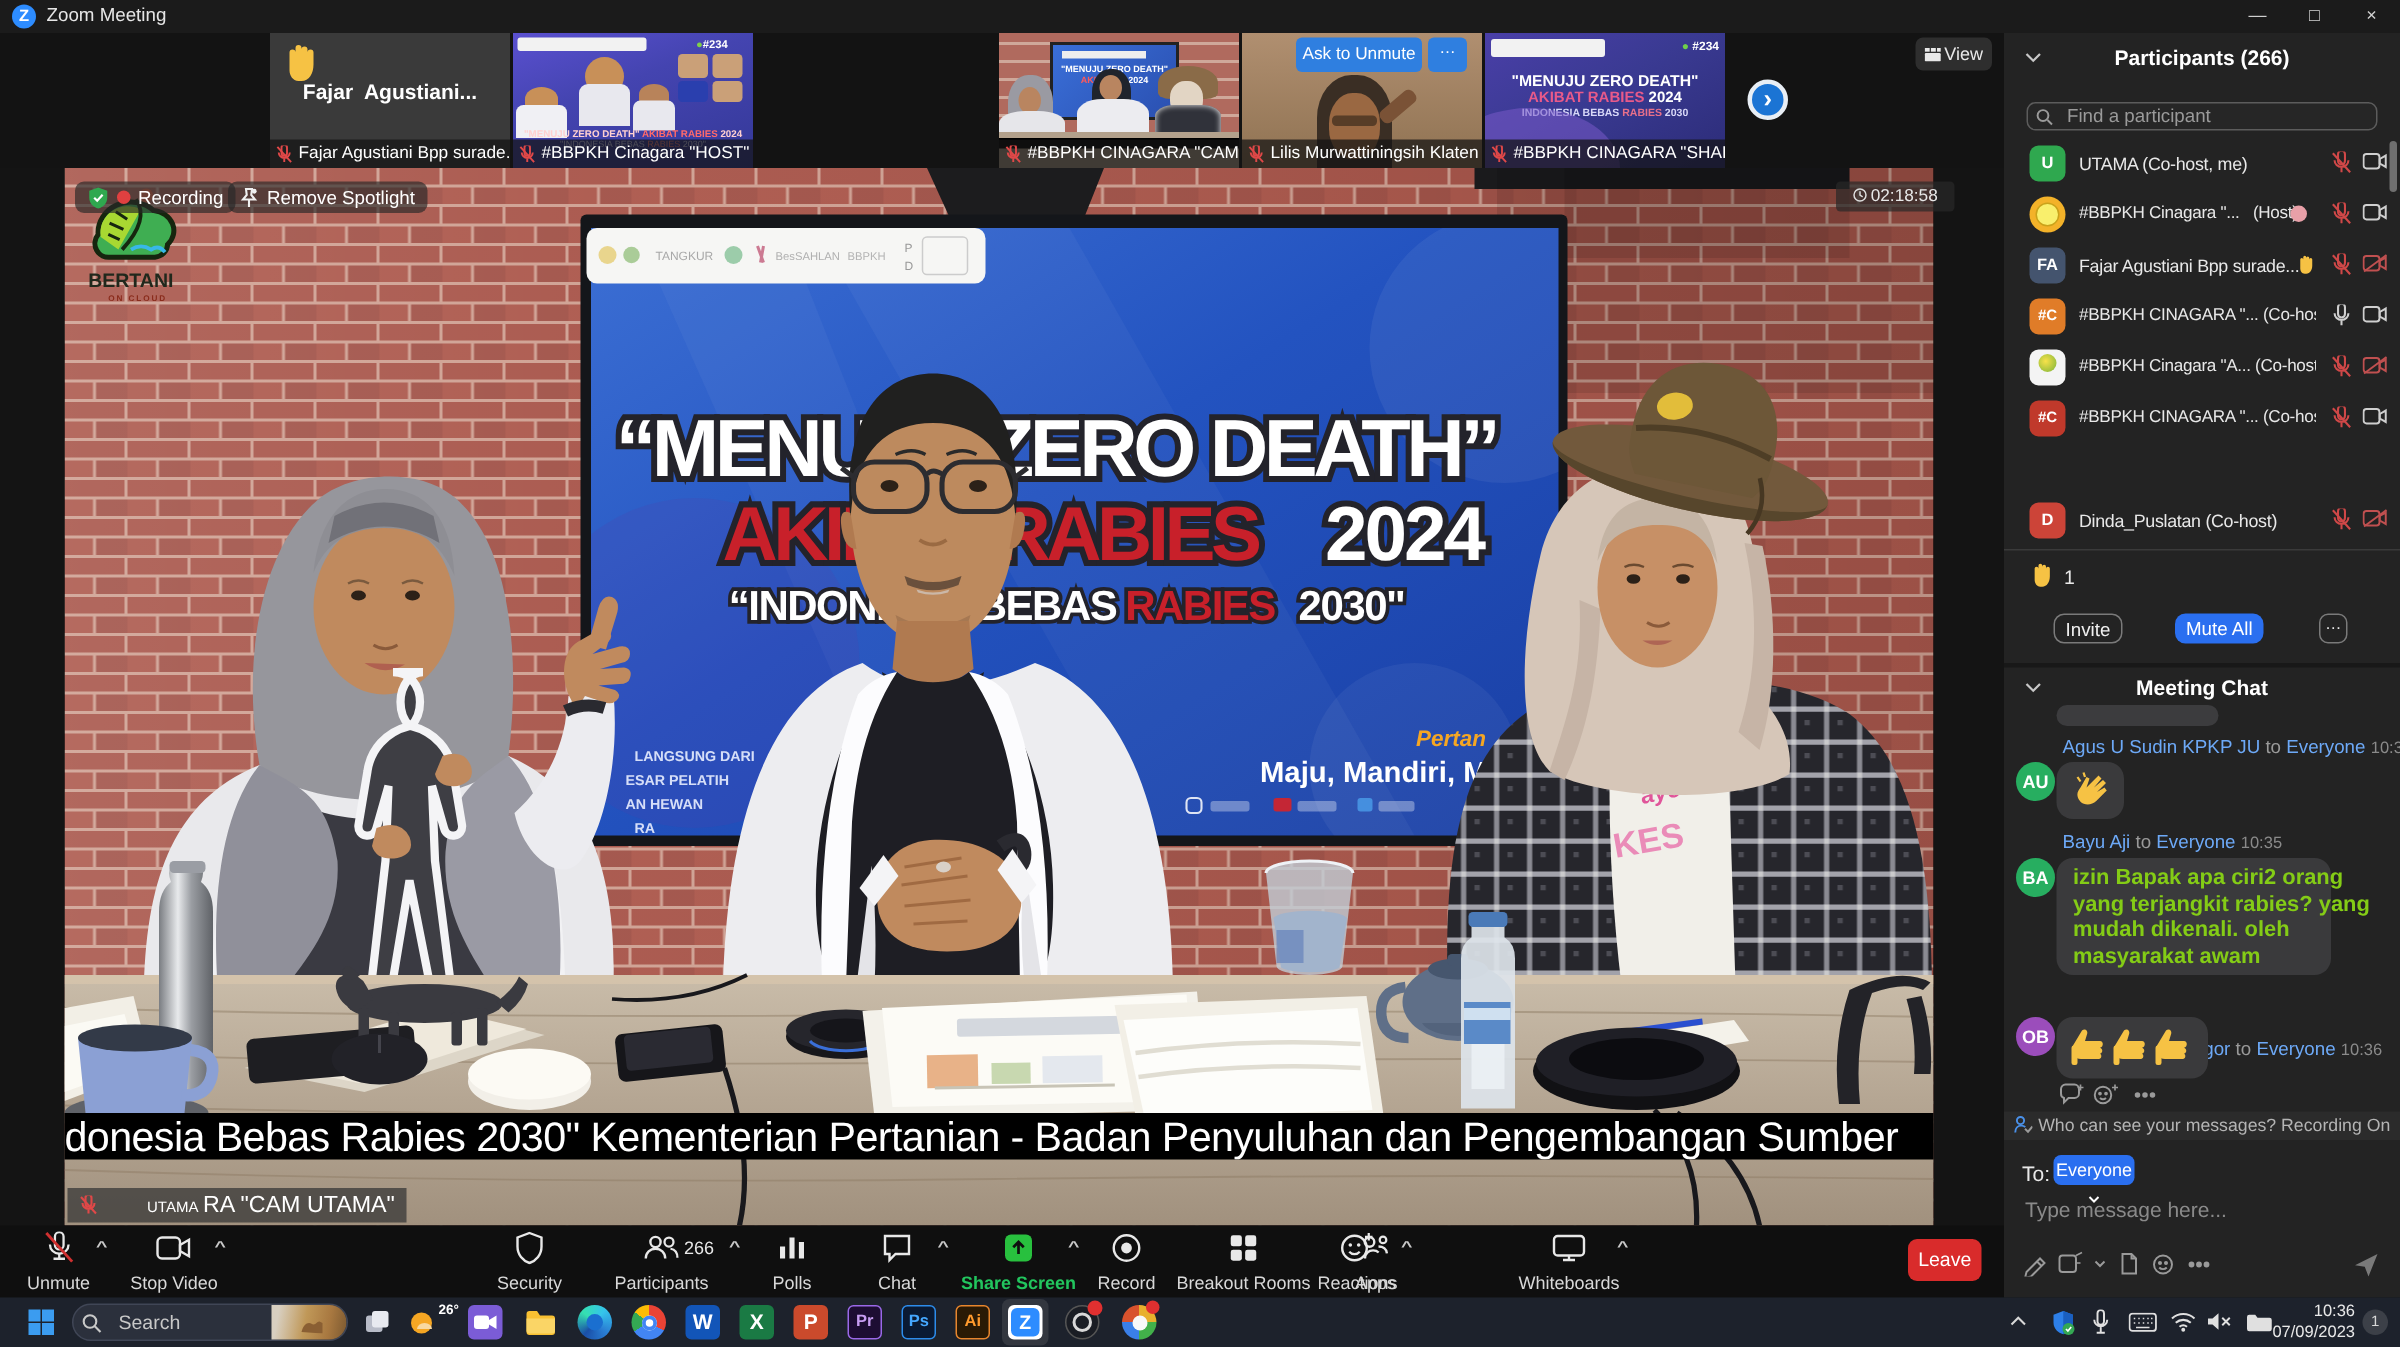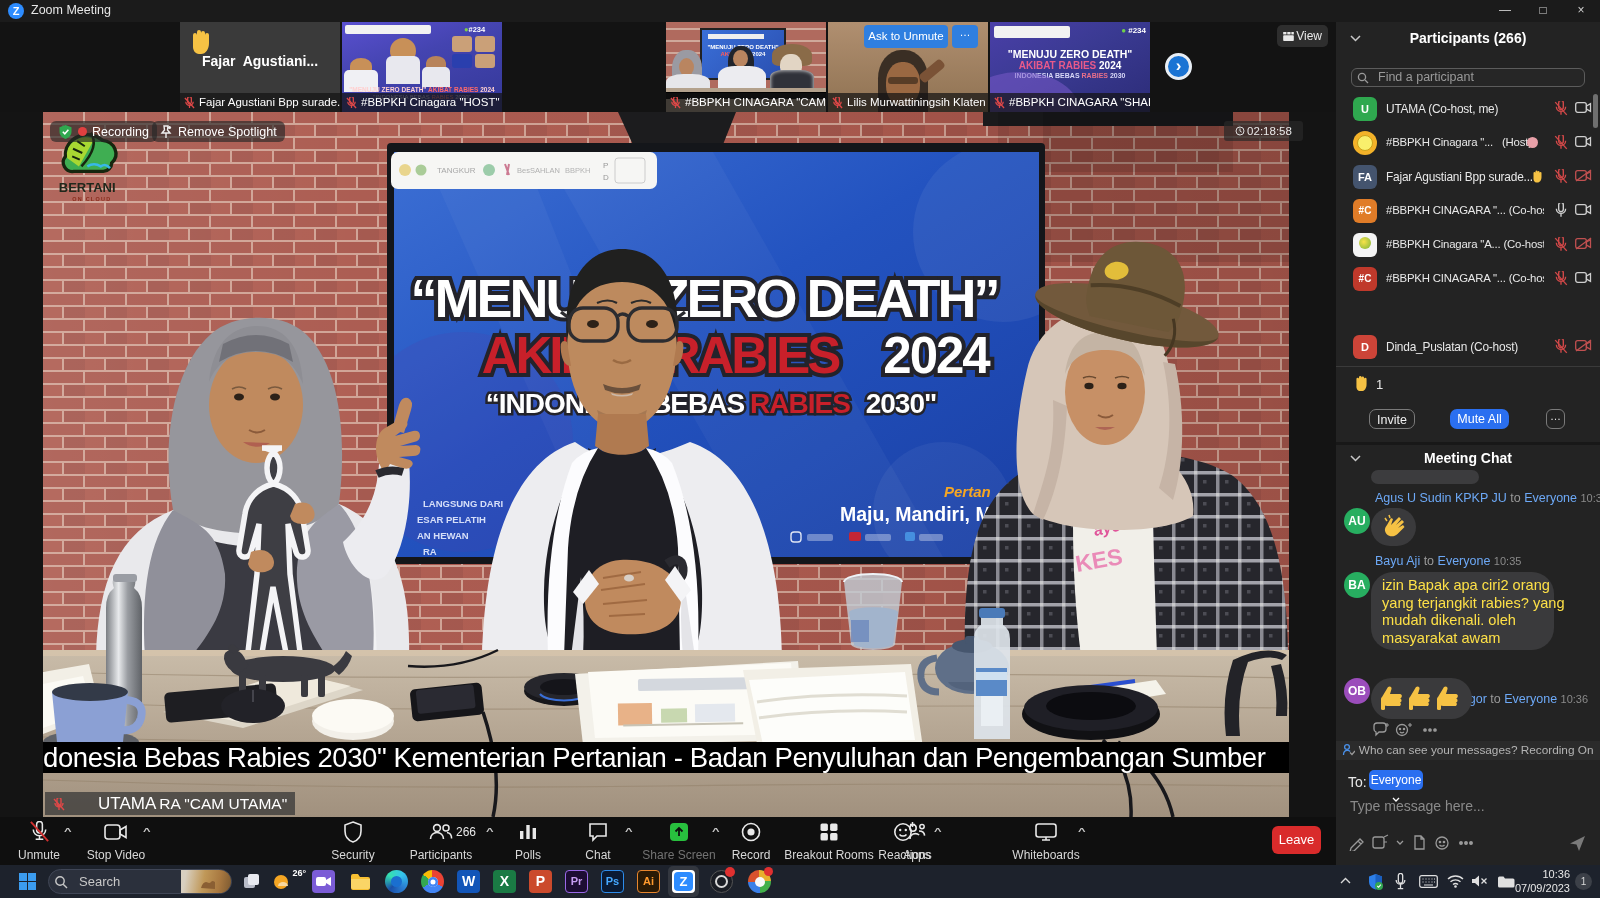--- a/index.html
+++ b/index.html
@@ -54,21 +54,21 @@
   #psearch { position:absolute; left:15px; top:46px; width:234px; height:19px; border:1px solid #5c5c5c;
      border-radius:6px; color:#9a9a9a; font-size:12.5px; line-height:17px; padding-left:26px; background:#262626;}
   .prow { position:absolute; left:0; width:264px; height:34px; }
   .pavatar { position:absolute; left:17px; top:5px; width:24px; height:24px; border-radius:6px;
      color:#fff; font-size:11px; font-weight:bold; text-align:center; line-height:24px; }
   .pname { position:absolute; left:50px; top:10px; color:#e8e8e8; font-size:11.9px; letter-spacing:-0.2px; white-space:nowrap; max-width:158px; overflow:hidden; }
   .picons { position:absolute; right:8px; top:9px; }
 
   
   .cname { position:absolute; color:#6da9f7; font-size:12.5px; white-space:nowrap;}
-  .cbubble { position:absolute; background:#3a3a3c; border-radius:22px; color:#fde047; font-size:14.5px; }
+  .cbubble { position:absolute; background:#3a3a3c; border-radius:11px; color:#84cc16; font-size:14.5px;font-weight:bold; }
   .cavatar { position:absolute; width:26px; height:26px; border-radius:50%; color:#fff;
      font-size:12px; font-weight:bold; text-align:center; line-height:26px; }
 
   
   #taskbar { left:0; top:865px; width:1600px; height:33px; background:#1d222c; }
   .tbicon { position:absolute; top:5px; width:23px; height:23px; border-radius:4px; }
 </style>
 </head>
 <body>
 <div id="root">
@@ -489,21 +489,21 @@
   <div class="chip" style="left:152px;top:121px;">
     <svg width="12" height="14" viewBox="0 0 12 14" style="margin-right:6px;">
         <path d="M4 1 h4 l-0.5 4 l2.5 3 H2 l2.5-3z M6 8 v5" stroke="#f0f0f0" stroke-width="1.4" fill="none"></path>
         <circle cx="9.5" cy="2.5" r="1.6" fill="#f0f0f0"></circle>
       </svg>Remove Spotlight
   </div>
   <div id="ticker" class="abs">donesia Bebas Rabies 2030" Kementerian Pertanian - Badan Penyuluhan dan Pengembangan Sumber</div>
   <div id="camlabel" class="abs"><svg width="12" height="13" viewBox="0 0 12 13" style="vertical-align:-2px;margin-right:3px;">
         <path d="M4 1.5 a2 2 0 0 1 4 0 v4 a2 2 0 0 1 -4 0 z M2 5 a4 4 0 0 0 8 0 M6 9 v3" stroke="#e04848" stroke-width="1.4" fill="none"></path>
         <line x1="1" y1="1" x2="11" y2="12" stroke="#e04848" stroke-width="1.4"></line>
-      </svg><span style="font-size:17px;padding-left:30px;">UTAMA</span><span style="font-size:15.5px;"> RA "CAM UTAMA"</span></div>
+      </svg><span style="font-size:10px;padding-left:30px;">UTAMA</span><span style="font-size:15.5px;"> RA "CAM UTAMA"</span></div>
   <div id="timestamp" class="abs"><svg width="10" height="10" viewBox="0 0 10 10" style="vertical-align:-1px;margin-right:2px;">
         <circle cx="5" cy="5" r="4" fill="none" stroke="#ddd" stroke-width="1"></circle>
         <path d="M5 2.5 V5 l1.8 1.2" stroke="#ddd" stroke-width="1" fill="none"></path>
       </svg>02:18:58</div>
 
   <div id="toolbar" class="abs">
     <div class="titem" style="left:8px;width:62px;">
       <svg width="23" height="22" viewBox="0 0 24 23">
           <path d="M9 3.5 a3 3 0 0 1 6 0 v6 a3 3 0 0 1 -6 0 z" fill="none" stroke="#e8e8e8" stroke-width="1.6"></path>
           <path d="M5.5 9 a6.5 6.5 0 0 0 13 0 M12 15.5 V19 M8 19 h8" stroke="#e8e8e8" stroke-width="1.6" fill="none"></path>
@@ -550,21 +550,21 @@
           <path d="M3 3 h16 v12 h-9 l-4 4 v-4 h-3 z" fill="none" stroke="#e8e8e8" stroke-width="1.6"></path>
         </svg>
       <div class="lab">Chat</div>
     </div>
     <div class="caratX" style="left:625px;">^</div>
     <div class="titem" style="left:637px;width:84px;color:#28c03e;">
       <svg width="22" height="22" viewBox="0 0 22 22">
           <rect x="2" y="2" width="18" height="18" rx="4" fill="#28c03e"></rect>
           <path d="M11 15 V7 M7.5 10.5 L11 7 l3.5 3.5" stroke="#0f0f0f" stroke-width="1.8" fill="none"></path>
         </svg>
-      <div class="lab" style="color:#737373;">Share Screen</div>
+      <div class="lab" style="color:#22c55e;font-weight:bold;">Share Screen</div>
     </div>
     <div class="caratX" style="left:712px;">^</div>
     <div class="titem" style="left:726px;width:50px;">
       <svg width="22" height="22" viewBox="0 0 22 22">
           <circle cx="11" cy="11" r="8.5" fill="none" stroke="#e8e8e8" stroke-width="1.6"></circle>
           <circle cx="11" cy="11" r="3.6" fill="#e8e8e8"></circle>
         </svg>
       <div class="lab">Record</div>
     </div>
     <div class="titem" style="left:782px;width:94px;">

